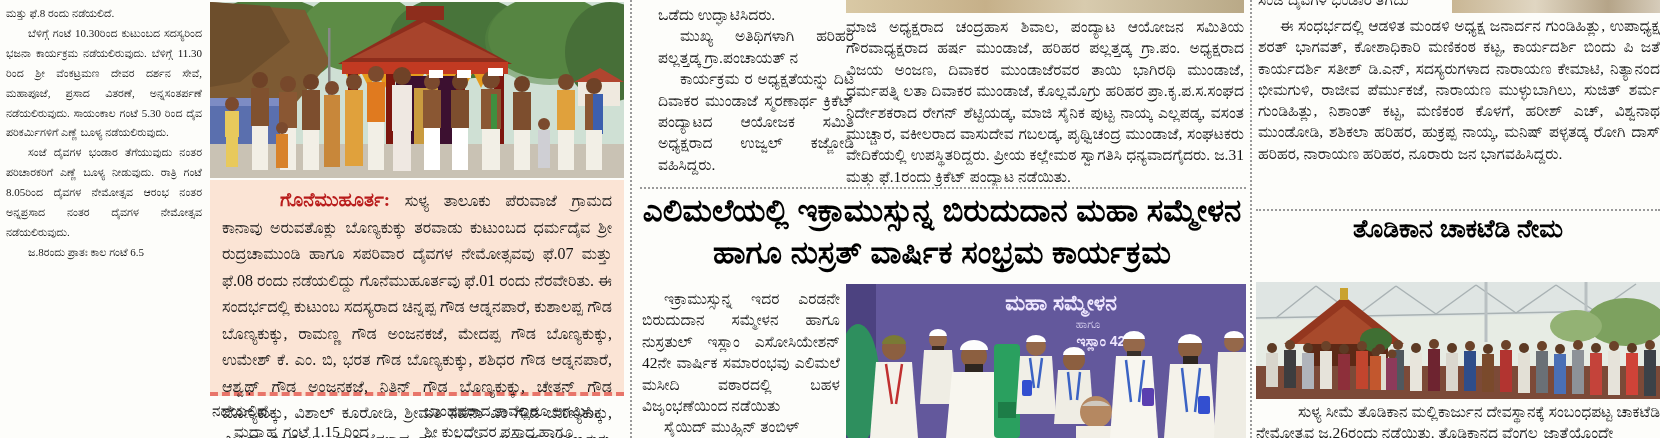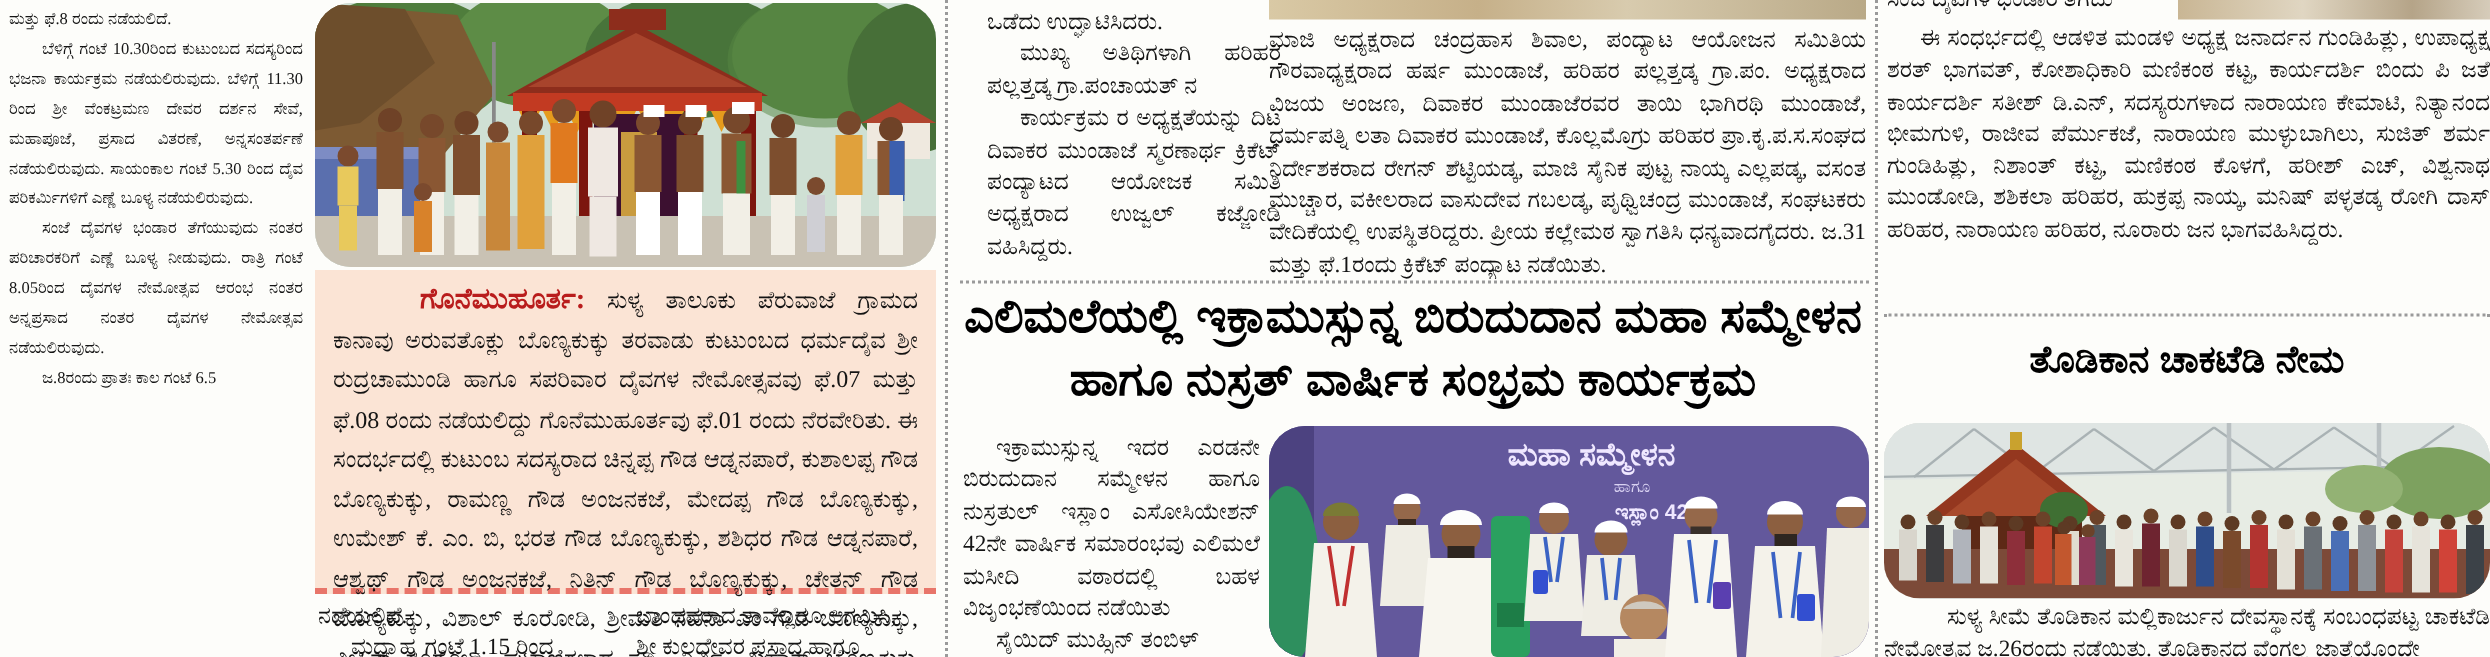--- a/index.html
+++ b/index.html
@@ -9,36 +9,36 @@
     font-family:"Liberation Serif","DejaVu Serif",serif;
     color:#141414;
   }
   .txt{position:absolute;text-align:justify;}
   .txt p{margin:0;text-indent:22px;}
   .txt p.noindent{text-indent:0;}
   .col-body{font-size:15.5px;line-height:21.4px;}
   .col1{font-size:11px;line-height:19.9px;}
   .vrule{position:absolute;width:0;border-left:2px dotted #9a9a9a;}
   .hrule{position:absolute;height:0;border-top:2px dotted #9a9a9a;}
-  .photo{position:absolute;overflow:hidden;background:#ccc;border-radius:24px;}
+  .photo{position:absolute;overflow:hidden;background:#ccc;}
   .photo svg{display:block;}
   .caption-box{
     position:absolute;left:210px;top:180px;width:414px;height:216px;
     background:#fbe4d5;box-sizing:border-box;padding:7px 12px 4px 12px;
     border-bottom:4px dashed #e8756a;
     font-size:16px;line-height:26.5px;text-align:justify;
   }
   .caption-lead{color:#b91c1c;font-weight:bold;font-size:19px;padding-left:58px;}
   .headline{
     position:absolute;left:636px;top:190px;width:612px;height:92px;
     text-align:center;font-weight:bold;font-size:31px;line-height:42px;
     font-family:"Liberation Sans","DejaVu Sans",sans-serif;color:#000;
   }
   .subhead{
-    position:absolute;left:1256px;top:224px;width:404px;height:68px;
+    position:absolute;left:1256px;top:212px;width:404px;height:68px;
     text-align:center;font-weight:bold;font-size:25px;line-height:33px;
     font-family:"Liberation Sans","DejaVu Sans",sans-serif;color:#000;
   }
   .cutline{position:absolute;overflow:hidden;}
   .cutline span{display:block;}
   .sliver{position:absolute;height:13px;overflow:hidden;}
 </style>
 </head>
 <body>
 

